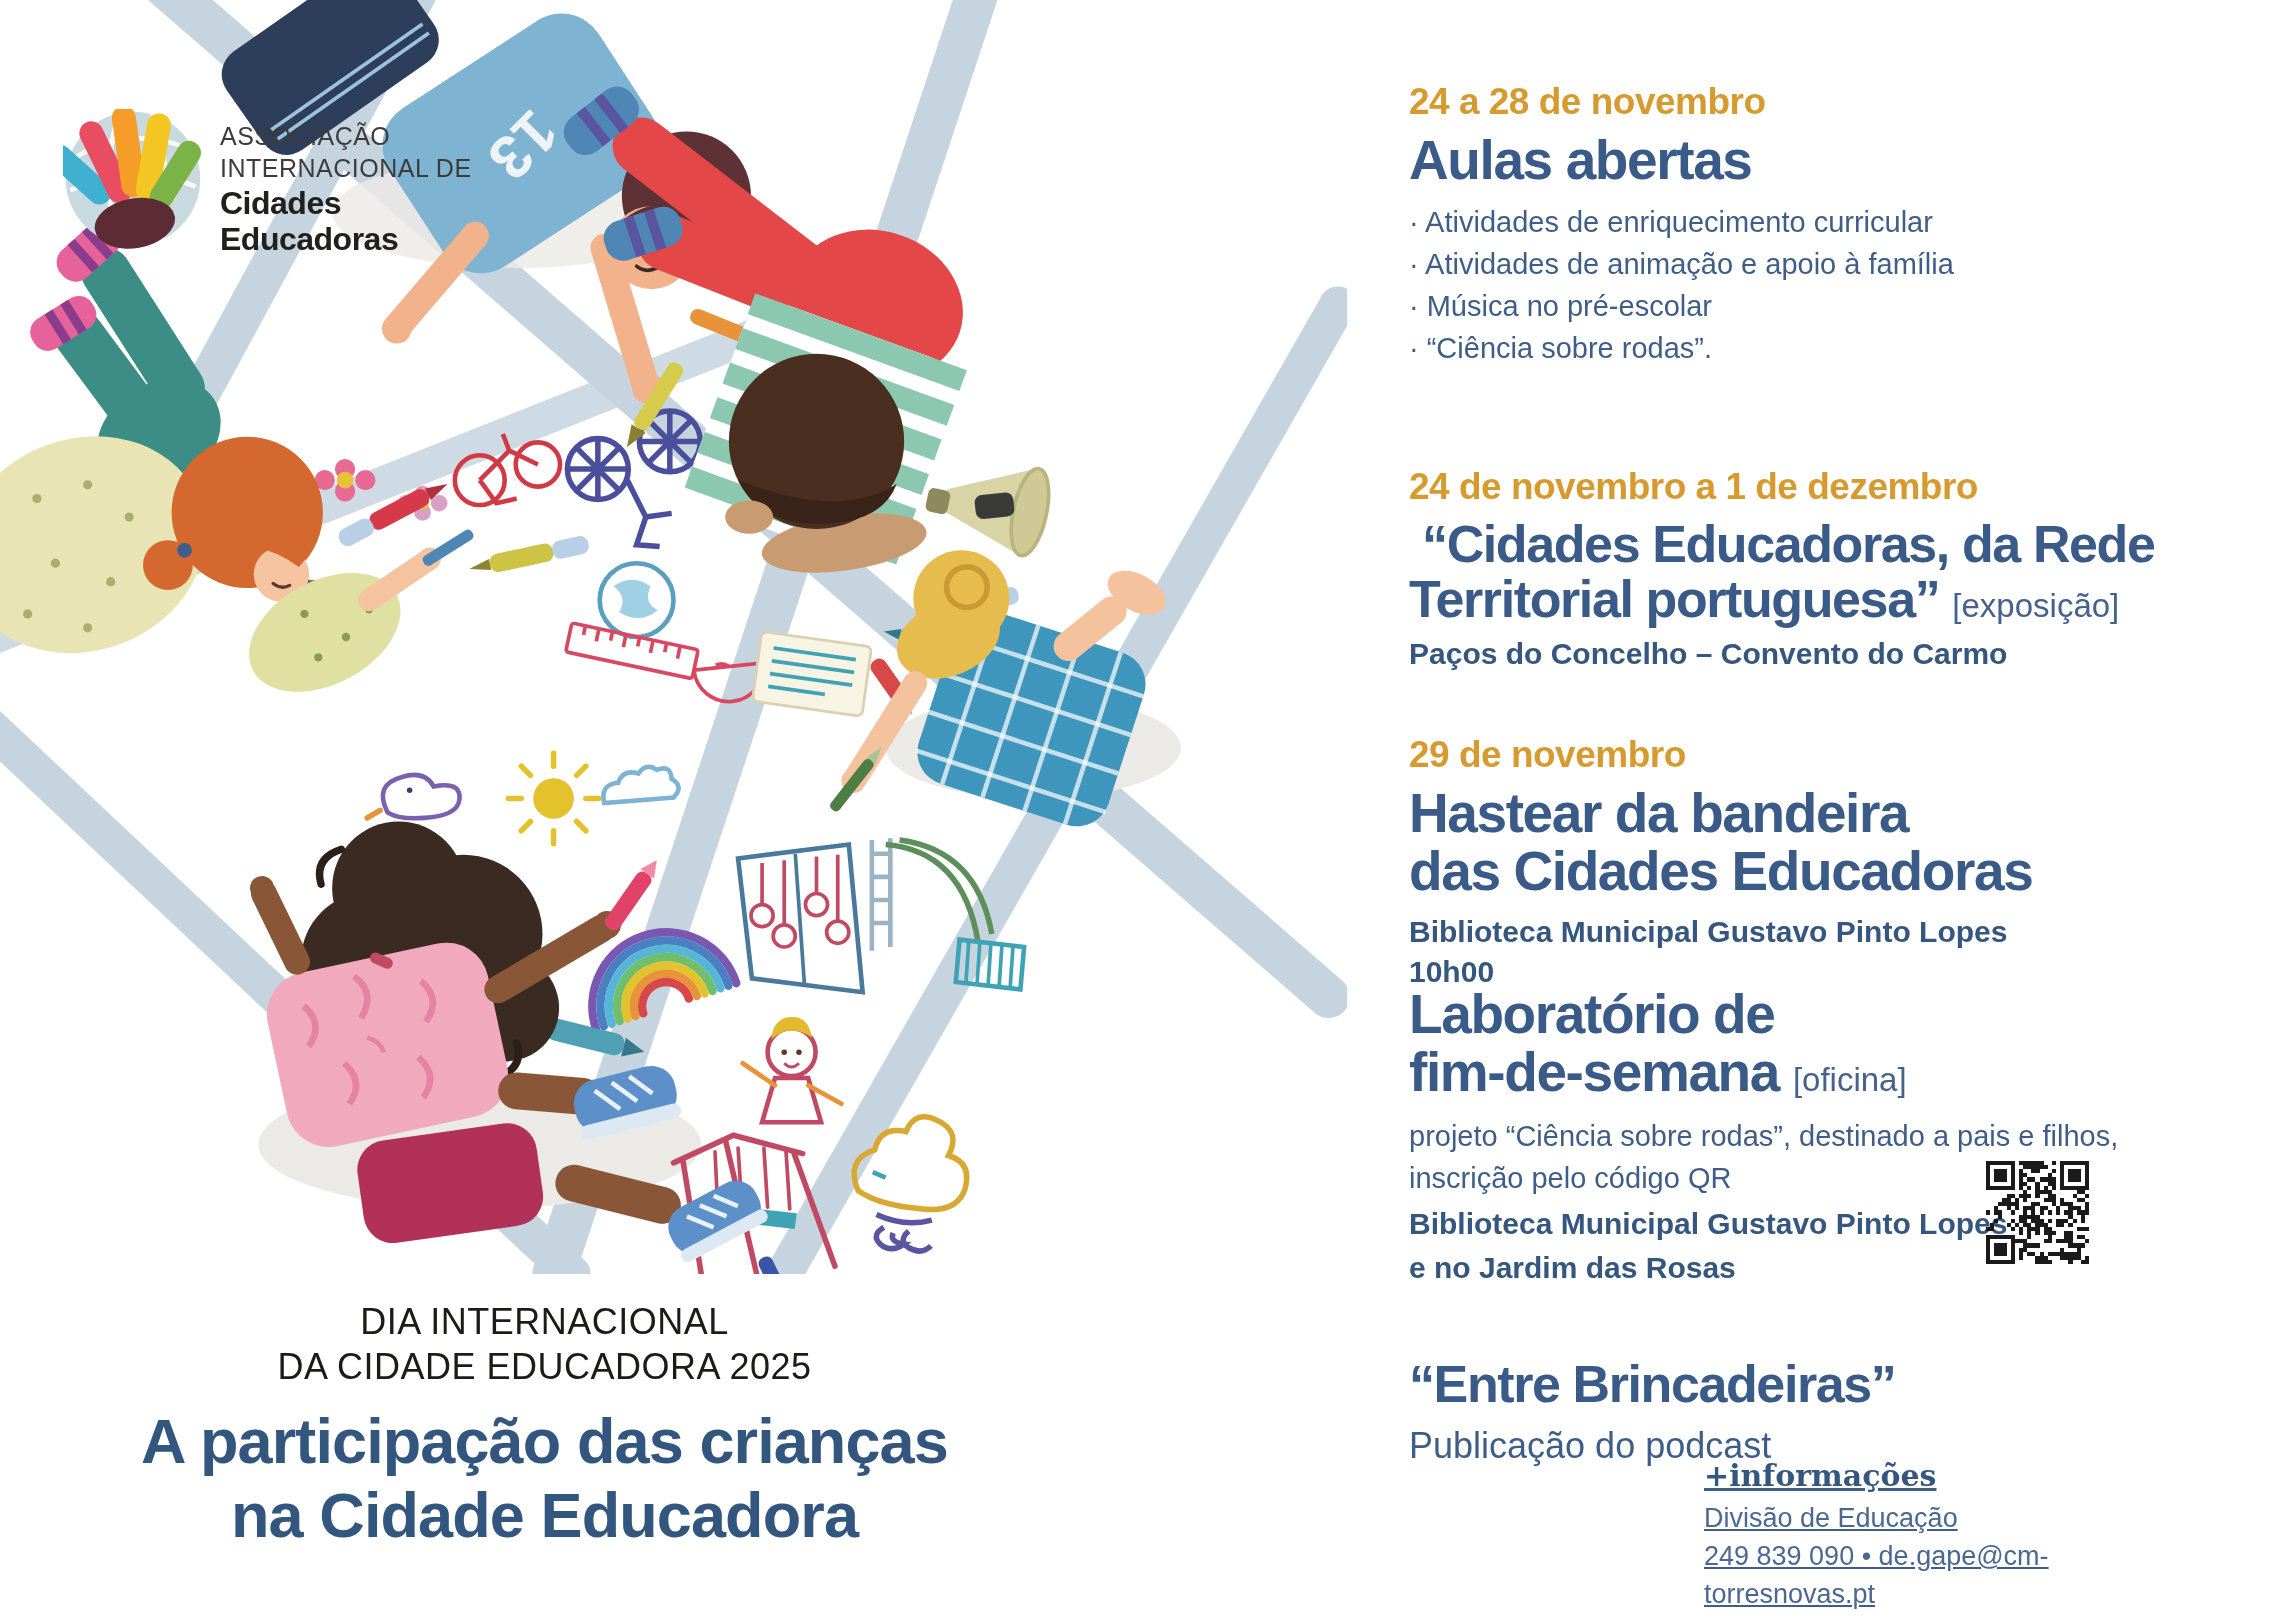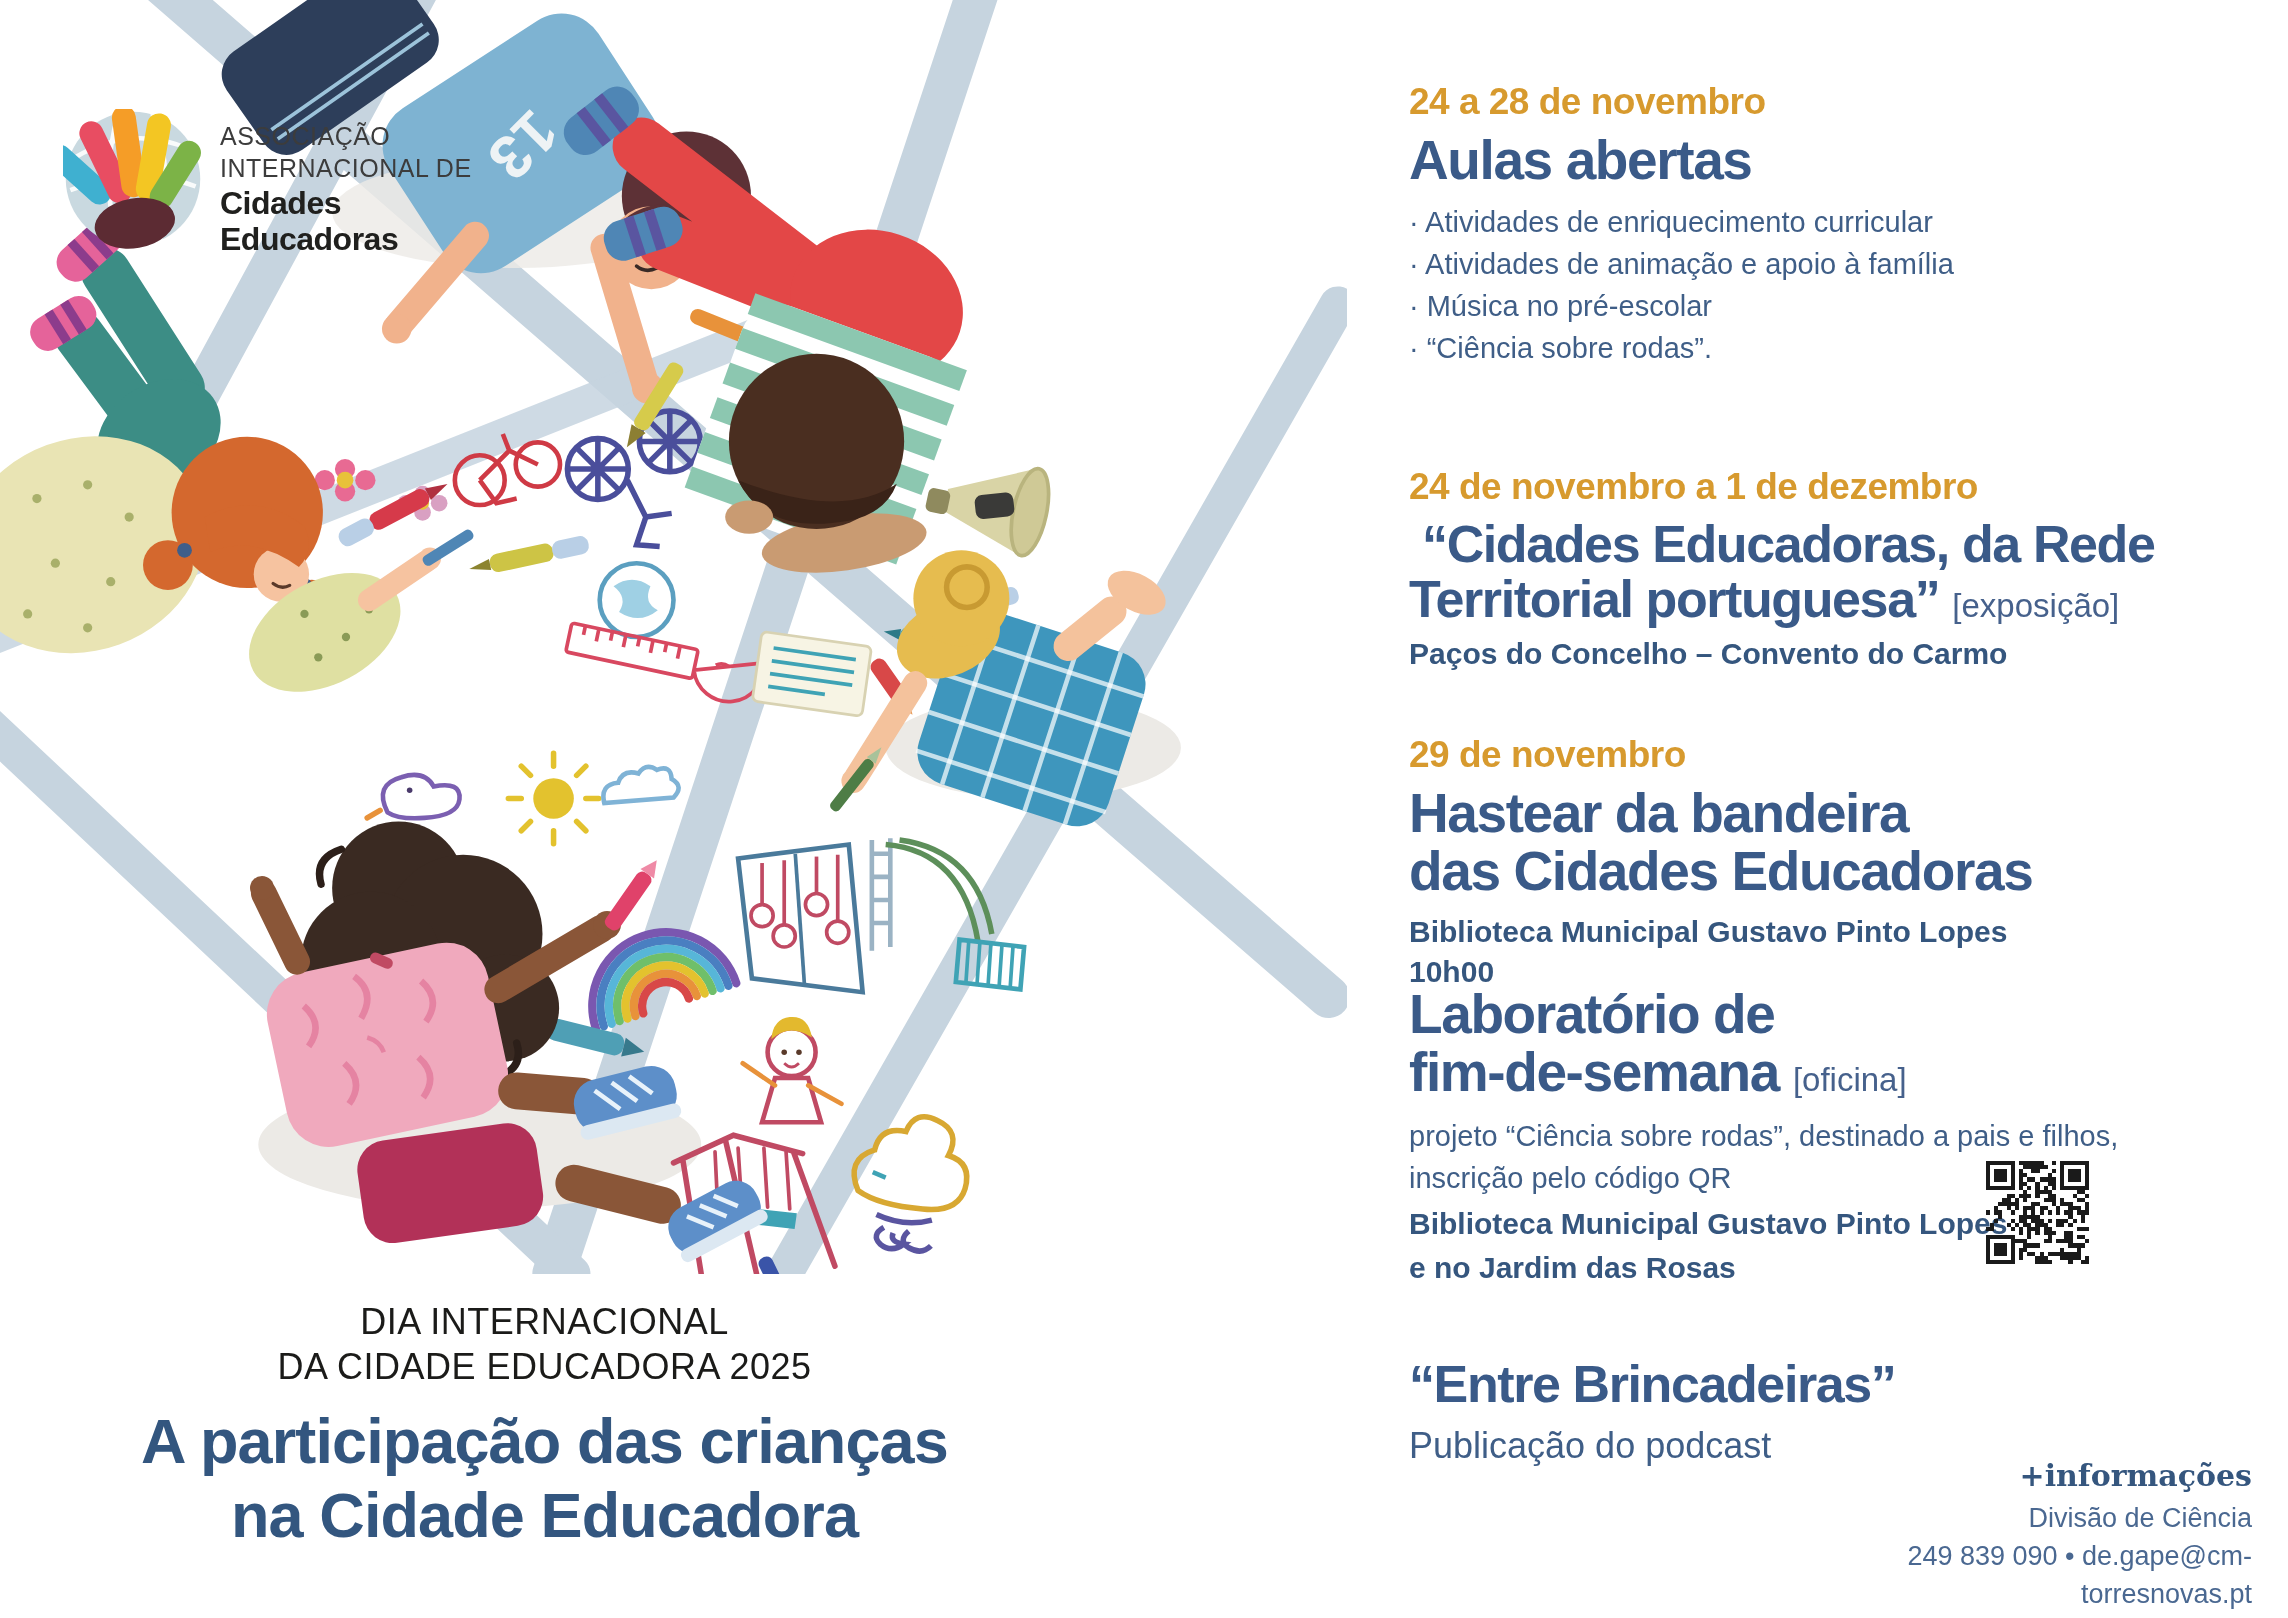--- a/index.html
+++ b/index.html
@@ -28,21 +28,21 @@
   .loc{font-size:30px;font-weight:bold;color:#35567e;line-height:1.3;margin-top:7.4px;}
   .body-txt{font-size:29px;color:#3f5e87;line-height:1.45;margin-top:7.4px;}
   .sub-reg{font-size:36px;color:#3f5e87;margin-top:13px;}
 
   
   .footer-left{position:absolute;left:37px;top:1299px;width:1015px;text-align:center;}
   .kicker{font-size:36px;color:#1b1b19;letter-spacing:0.5px;line-height:1.25;}
   .big-title{font-size:63px;font-weight:bold;color:#33567f;line-height:1.18;letter-spacing:-0.9px;margin-top:14.8px;}
 
   
-  .contact{position:absolute;left:1754px;top:1458px;width:498px;text-align:right;}
+  .contact{position:absolute;left:1704px;top:1458px;width:498px;text-align:left;text-decoration:underline;}
   .contact-h{font-family:"DejaVu Serif","Liberation Serif",serif;font-size:30px;font-weight:bold;color:#35567e;margin-bottom:7.4px;}
   .contact-l{font-size:27px;color:#4a6891;line-height:1.4;}
 
   .qr{position:absolute;left:1986px;top:1161px;width:103px;height:103px;}
 </style>
 </head>
 <body>
 
 <div class="poster">
 
@@ -768,18 +768,18 @@
 
   <div class="footer-left">
     <div class="kicker">DIA INTERNACIONAL</div>
     <div class="kicker">DA CIDADE EDUCADORA 2025</div>
     <div class="big-title">A participação das crianças</div>
     <div class="big-title" style="margin-top:0">na Cidade Educadora</div>
   </div>
 
   <div class="contact">
     <div class="contact-h">+informações</div>
-    <div class="contact-l">Divisão de Ciência</div>
+    <div class="contact-l">Divisão de Educação</div>
     <div class="contact-l">249 839 090 • de.gape@cm-torresnovas.pt</div>
   </div>
 
 </div>
 
 
 </body></html>

